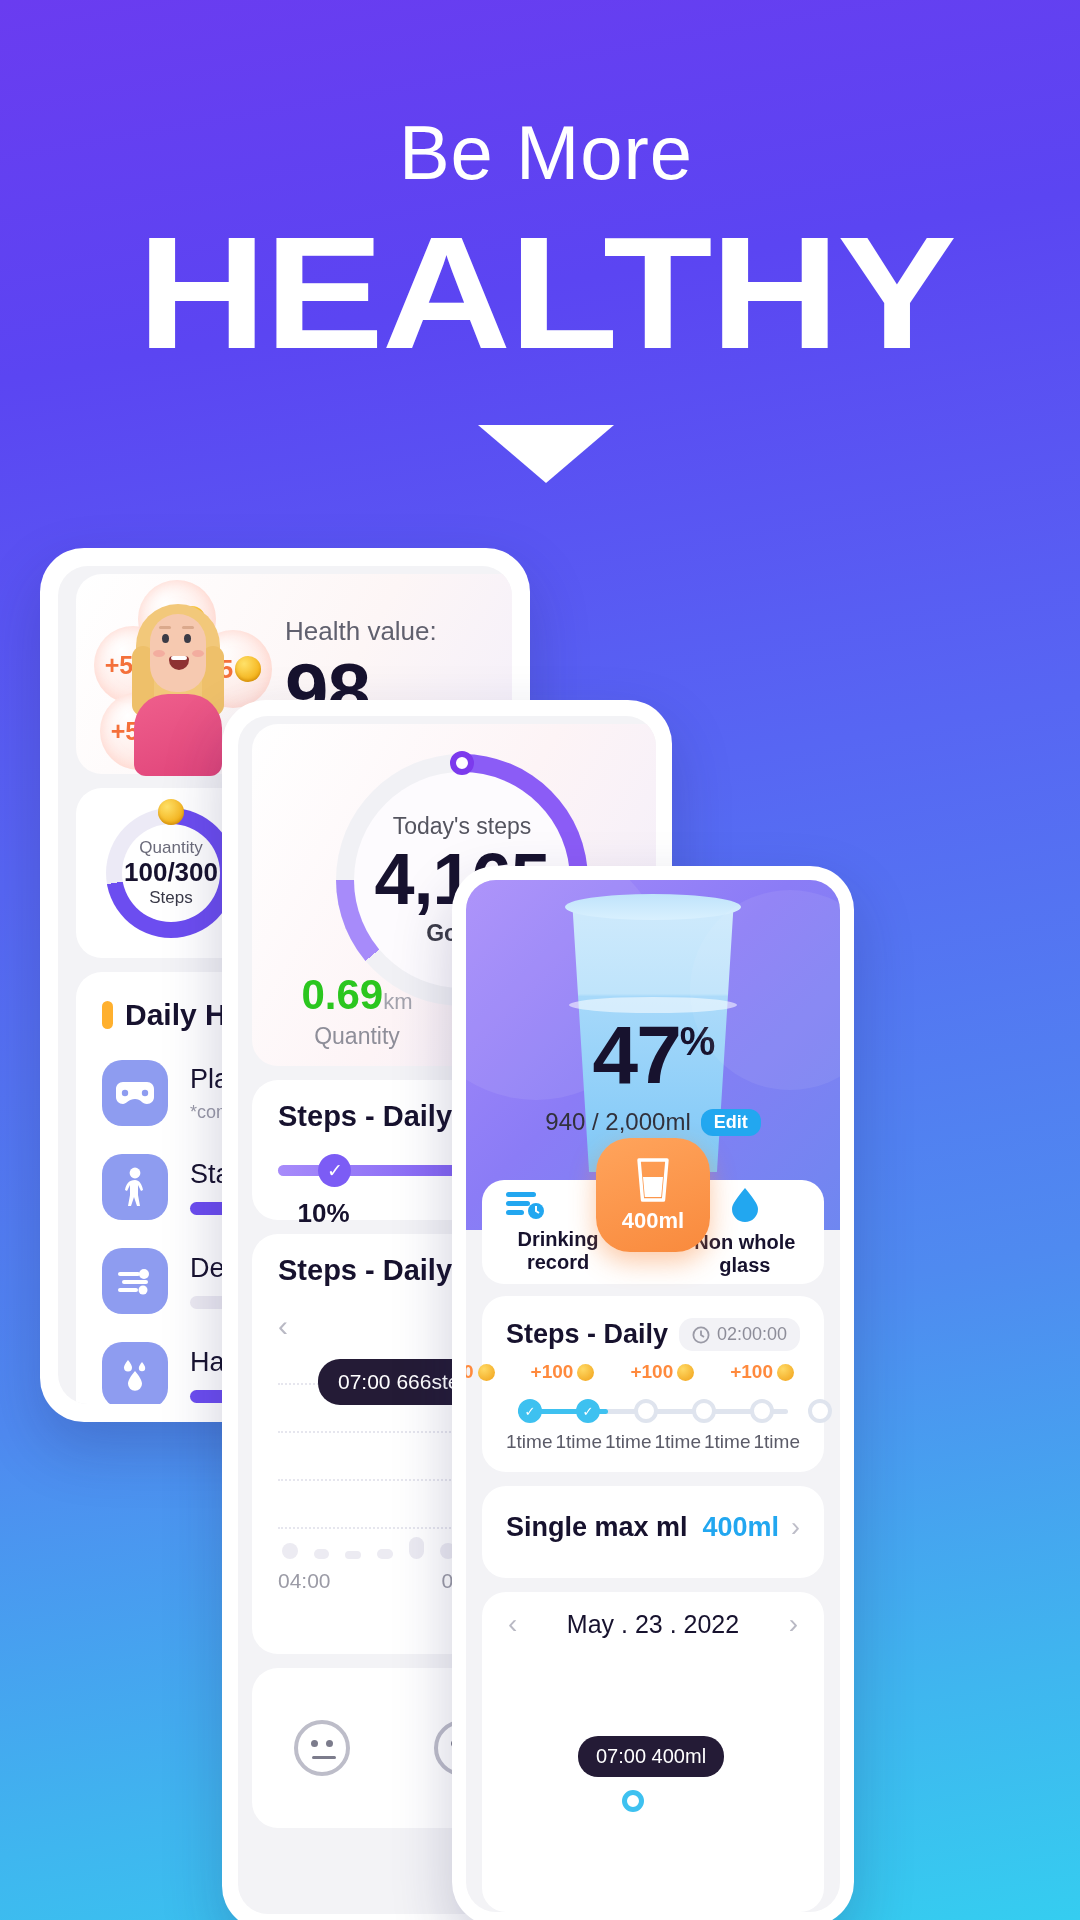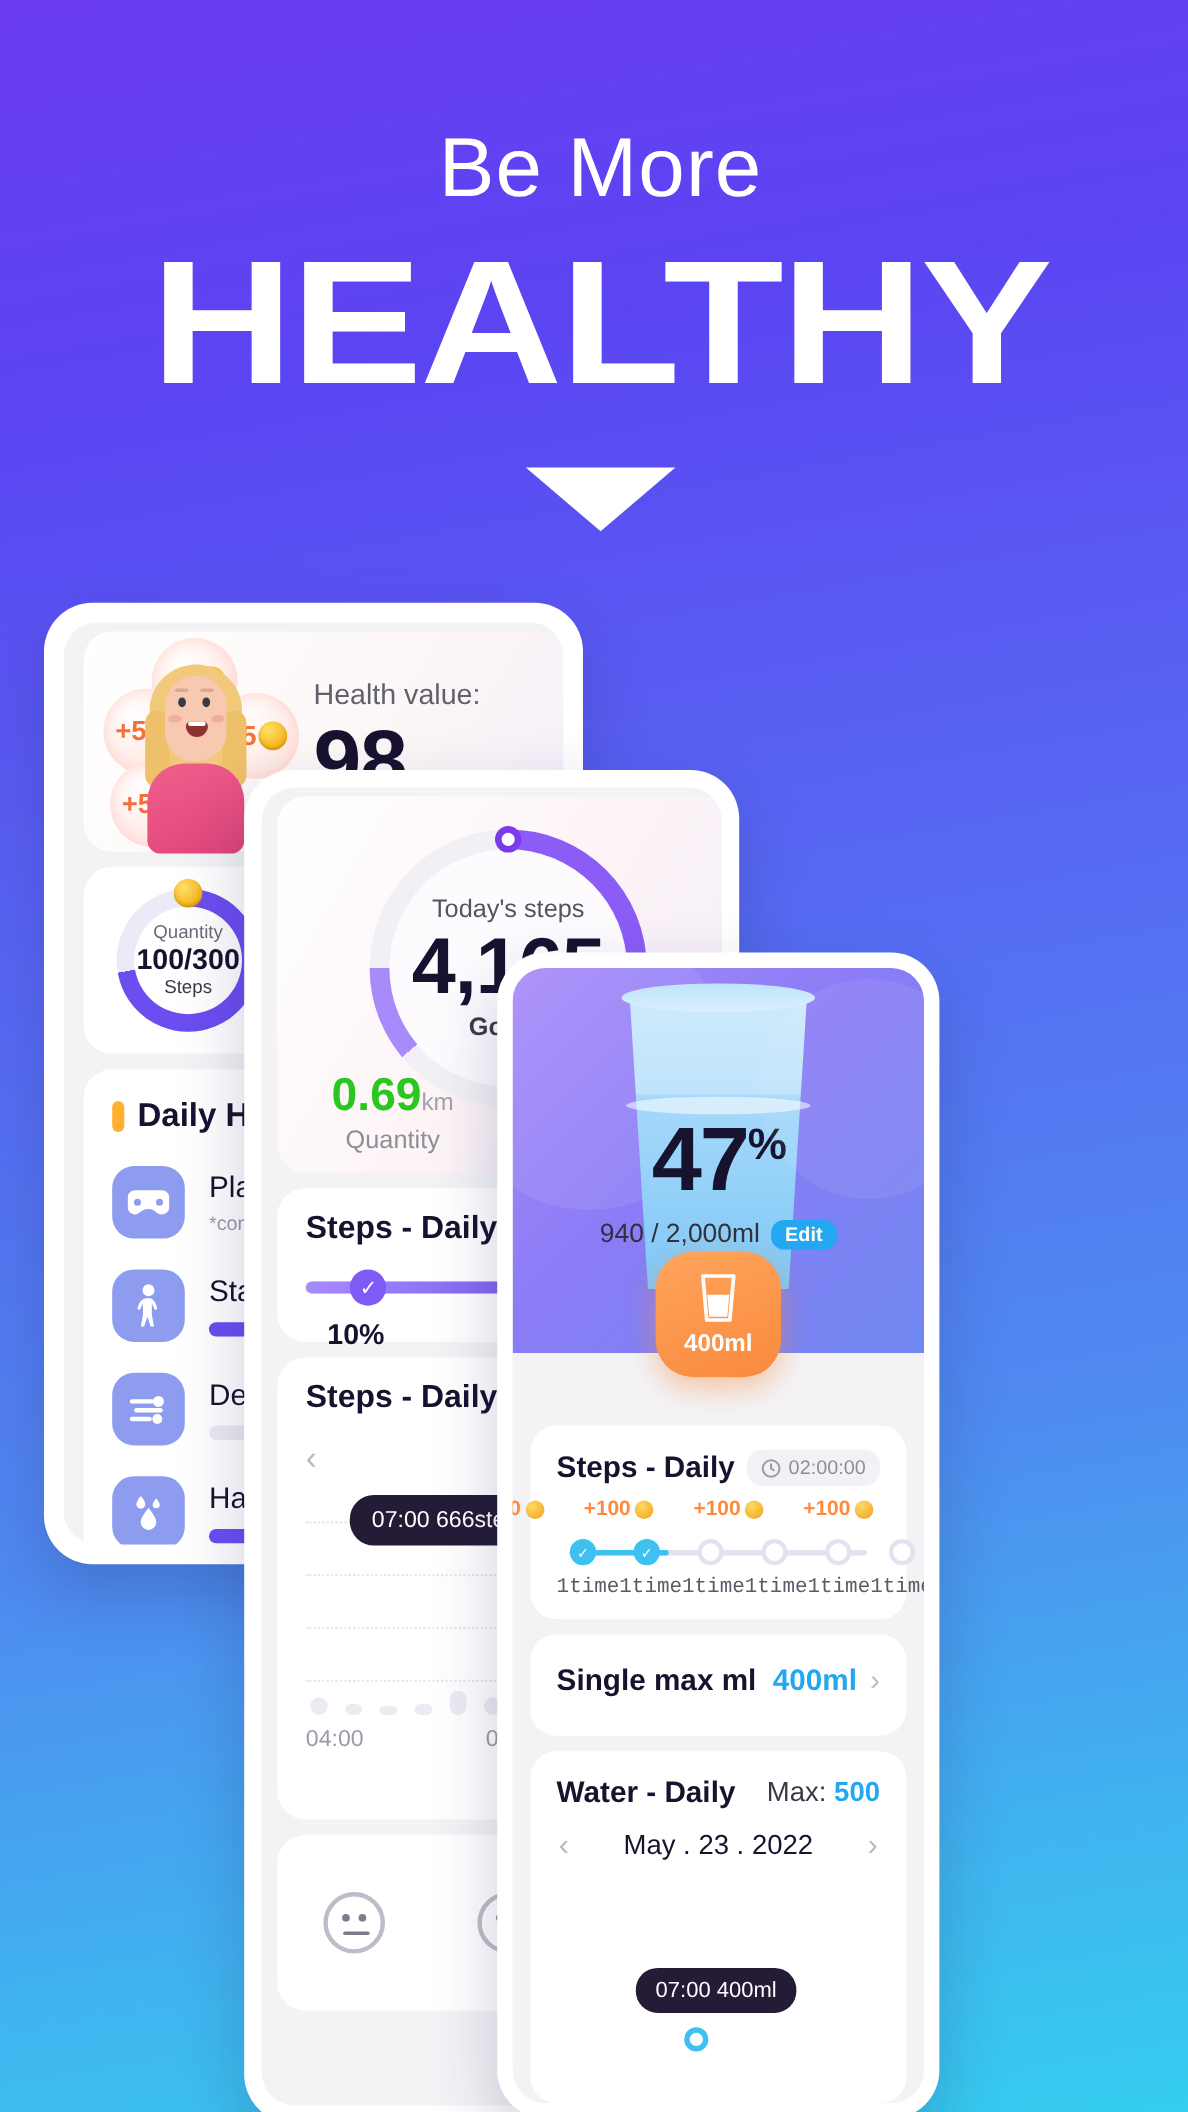--- a/index.html
+++ b/index.html
@@ -262,21 +262,21 @@
   .time-chip { display:flex; align-items:center; gap:7px; background:#f2f2f6; color:#8d8d99; font-size:18px; padding:6px 13px; border-radius:14px; }
 
   .plus-row { display:flex; justify-content:space-between; padding:10px 24px 0; }
   .plus-badge { display:flex; align-items:center; gap:4px; color:#ff8a3d; font-size:19px; font-weight:700; }
   .mini-coin { width:17px; height:17px; border-radius:50%; background:radial-gradient(circle at 35% 30%,#ffd964,#f0a017); }
   .dots-line { position:relative; margin:16px 24px 0; height:24px; }
   .dots-rail { position:absolute; left:12px; right:12px; top:10px; height:5px; background:#dfe4ee; border-radius:3px; }
   .dots-rail-fill { position:absolute; left:12px; width:90px; top:10px; height:5px; background:#3ec1f0; border-radius:3px; }
   .dot { position:absolute; top:0; width:24px; height:24px; border-radius:50%; background:#fff; border:4px solid #dfe4ee; }
   .dot.on { background:#3ec1f0; border-color:#3ec1f0; display:flex; align-items:center; justify-content:center; color:#fff; font-size:13px; }
-  .times-row { display:flex; justify-content:space-between; padding:8px 24px 0; font-size:19px; color:#5b5b68;font-family:Liberation Mono, monospace; }
+  .times-row { display:flex; justify-content:space-between; padding:8px 24px 0; font-size:19px; color:#5b5b68; }
 
   .mlrow { display:flex; align-items:center; justify-content:space-between; padding:26px 24px; }
   .mlrow .v { display:flex; align-items:center; gap:12px; font-size:27px; font-weight:700; color:#22a7f0; }
   .mlrow .v .chev { color:#bdbdc8; font-weight:400; font-size:27px; }
 
   .max-v { font-size:25px; color:#3a3a46; }
   .max-v b { color:#22a7f0; }
   .wd-nav { display:flex; align-items:center; justify-content:space-between; padding:16px 26px 0; color:#b9b9c4; font-size:28px; }
   .wd-date { font-size:25px; color:#17122e; }
   .w-tip { position:absolute; left:96px; top:96px; background:#241b36; color:#fff; font-size:20px; padding:9px 18px; border-radius:20px; white-space:nowrap;text-align:right; }
@@ -530,20 +530,39 @@
       <div class="water-line"></div>
       <div class="pct">
         <div class="pct-n"><span>47</span><sup>%</sup></div>
         <div class="pct-sub">
           <span class="ml">940 / 2,000ml</span>
           <span class="edit-chip">Edit</span>
         </div>
       </div>
     </div>
 
+    <div class="drink-bar">
+      <div class="drink-item">
+        <svg width="40" height="30" viewBox="0 0 40 30">
+            <rect x="0" y="2" width="30" height="5" rx="2.5" fill="#22a7f0"></rect>
+            <rect x="0" y="11" width="24" height="5" rx="2.5" fill="#22a7f0"></rect>
+            <rect x="0" y="20" width="18" height="5" rx="2.5" fill="#22a7f0"></rect>
+            <circle cx="30" cy="21" r="8" fill="#22a7f0"></circle>
+            <path d="M30 16v5l3 2" stroke="#fff" stroke-width="2" fill="none"></path>
+          </svg>
+        <div class="lbl">Drinking record</div>
+      </div>
+      <div class="drink-item" style="width:114px"></div>
+      <div class="drink-item">
+        <svg width="30" height="36" viewBox="0 0 30 36" style="margin:0 auto">
+            <path d="M15 1c8 10 13 16 13 21a13 13 0 0 1-26 0C2 17 7 11 15 1z" fill="#22a7f0"></path>
+          </svg>
+        <div class="lbl">Non whole glass</div>
+      </div>
+    </div>
 
     <div class="add-btn">
       <svg width="38" height="46" viewBox="0 0 38 46">
           <path d="M5 3h28l-3.5 40H8.5z" fill="none" stroke="#fff" stroke-width="3.4" stroke-linejoin="round"></path>
           <path d="M9 20h20l-1.8 20H10.8z" fill="#fff"></path>
         </svg>
       <div class="lbl">400ml</div>
     </div>
 
     <div class="r-card" style="top:416px; height:176px;">
@@ -599,24 +618,20 @@
       <div class="mlrow">
         <div class="r-title">Single max ml</div>
         <div class="v">
             <span>400ml</span>
             <span class="chev">›</span>
           </div>
       </div>
     </div>
 
     <div class="r-card" style="top:712px; height:320px;">
-      <div class="r-card-head">
-        <div class="r-title">Water - Daily</div>
-        <div class="max-v"><span>Max:</span> <b>500</b></div>
-      </div>
       <div class="wd-nav">
         <span>‹</span>
         <span class="wd-date">May . 23 . 2022</span>
         <span>›</span>
       </div>
       <div style="position:relative; height:190px;">
         <div class="w-tip">07:00 400ml</div>
         <div class="w-knob"></div>
       </div>
     </div>

